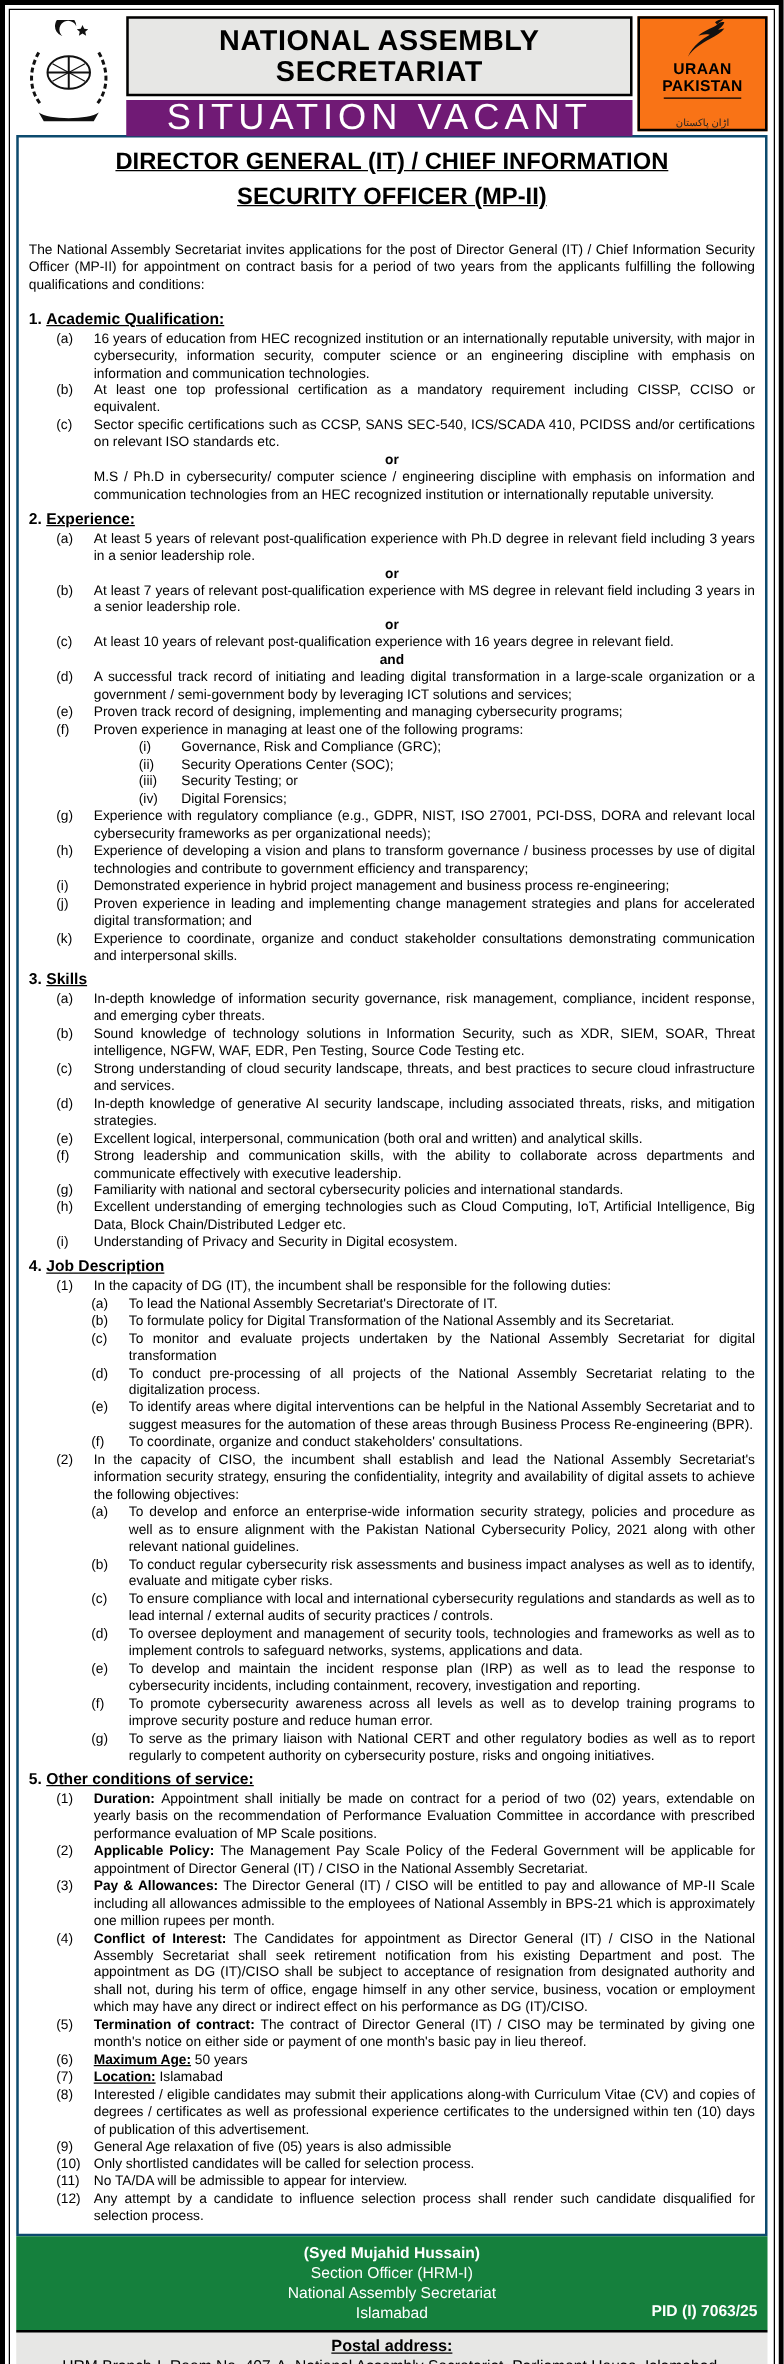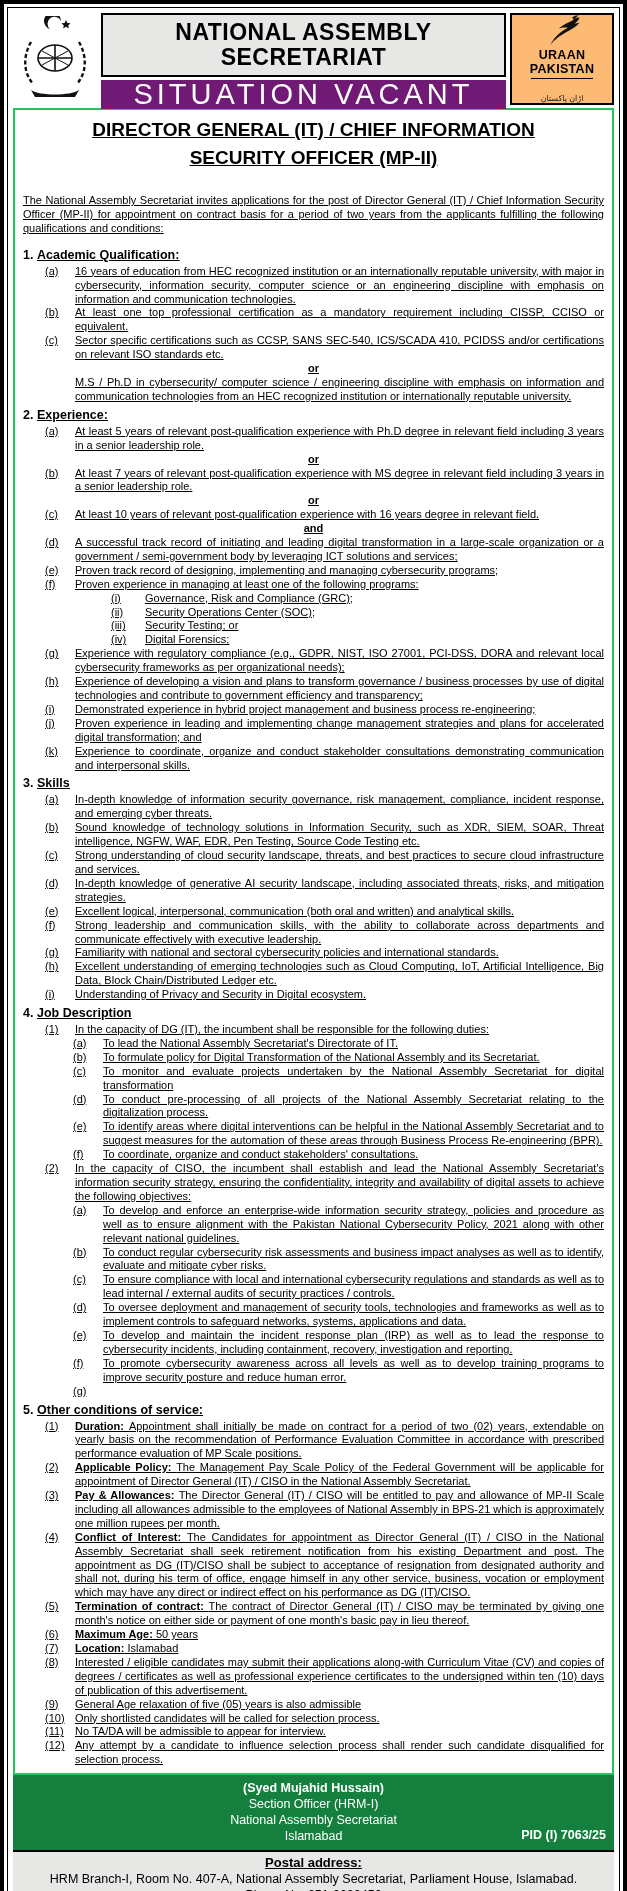--- a/index.html
+++ b/index.html
@@ -9,28 +9,28 @@
 
   
   .hdr{display:flex;align-items:stretch;gap:4px;height:92px;}
   .emblem{flex:0 0 84px;display:flex;align-items:center;justify-content:center;}
   .hdr-mid{flex:1;display:flex;flex-direction:column;}
   .org-box{border:2px solid #000;background:#e7e7e5;font-weight:bold;font-size:23px;
            text-align:center;letter-spacing:.5px;padding:5px 0 4px;line-height:1.1;
            font-stretch:condensed;}
   .vacant-box{background:#701a75;color:#fff;font-weight:normal;font-size:29px;letter-spacing:4px;
               text-align:left;margin-top:3px;flex:1;display:flex;align-items:center;justify-content:center;line-height:1;}
-  .logo-box{flex:0 0 100px;border:2px solid #000;background:#fdba74;display:flex;flex-direction:column;
+  .logo-box{flex:0 0 100px;border:2px solid #000;background:#f97316;display:flex;flex-direction:column;
             align-items:center;justify-content:center;text-align:center;}
   .logo-word{font-weight:bold;font-size:12.5px;line-height:1.05;letter-spacing:.3px;}
   .logo-urdu{font-size:8px;color:#222;border-top:1px solid #000;margin-top:2px;padding-top:15px;
              min-width:62px;font-family:Liberation Sans, sans-serif;}
 
   
-  .content-box{border:2px solid #22c55e;margin-top:3px;padding:4px 8px 6px 8px;text-decoration:underline;}
+  .content-box{border:2px solid #0c4a6e;margin-top:3px;padding:4px 8px 6px 8px;}
   .big-title{font-weight:bold;font-size:19px;text-align:center;text-decoration:underline;
              line-height:25px;margin-top:3px;}
   .big-title.t2{margin-bottom:24px;}
 
   
   .blk{font-size:11px;line-height:13.9px;}
   .blk-p{text-align:justify;margin-bottom:12px;}
   .blk-pind{text-align:justify;padding-left:52px;}
   .blk-h{font-size:12.5px;font-weight:bold;margin:4px 0 2px 0;line-height:15px;}
   .blk-h .hnum{display:inline-block;width:14px;}
@@ -269,20 +269,21 @@
           <div class="blk item lvl2">
             <span class="lb">(e)</span>
             <span class="tx">To develop and maintain the incident response plan (IRP) as well as to lead the response to cybersecurity incidents, including containment, recovery, investigation and reporting.</span>
           </div>
           <div class="blk item lvl2">
             <span class="lb">(f)</span>
             <span class="tx">To promote cybersecurity awareness across all levels as well as to develop training programs to improve security posture and reduce human error.</span>
           </div>
           <div class="blk item lvl2">
             <span class="lb">(g)</span>
+            <span class="tx">To serve as the primary liaison with National CERT and other regulatory bodies as well as to report regularly to competent authority on cybersecurity posture, risks and ongoing initiatives.</span>
           </div>
           <div class="blk blk-h"><span class="hnum">5.</span><span class="htxt">Other conditions of service:</span></div>
           <div class="blk item lvl1">
             <span class="lb">(1)</span>
             <span class="tx"><span class="bp">Duration: </span>Appointment shall initially be made on contract for a period of two (02) years, extendable on yearly basis on the recommendation of Performance Evaluation Committee in accordance with prescribed performance evaluation of MP Scale positions.</span>
           </div>
           <div class="blk item lvl1">
             <span class="lb">(2)</span>
             <span class="tx"><span class="bp">Applicable Policy: </span>The Management Pay Scale Policy of the Federal Government will be applicable for appointment of Director General (IT) / CISO in the National Assembly Secretariat.</span>
           </div>

